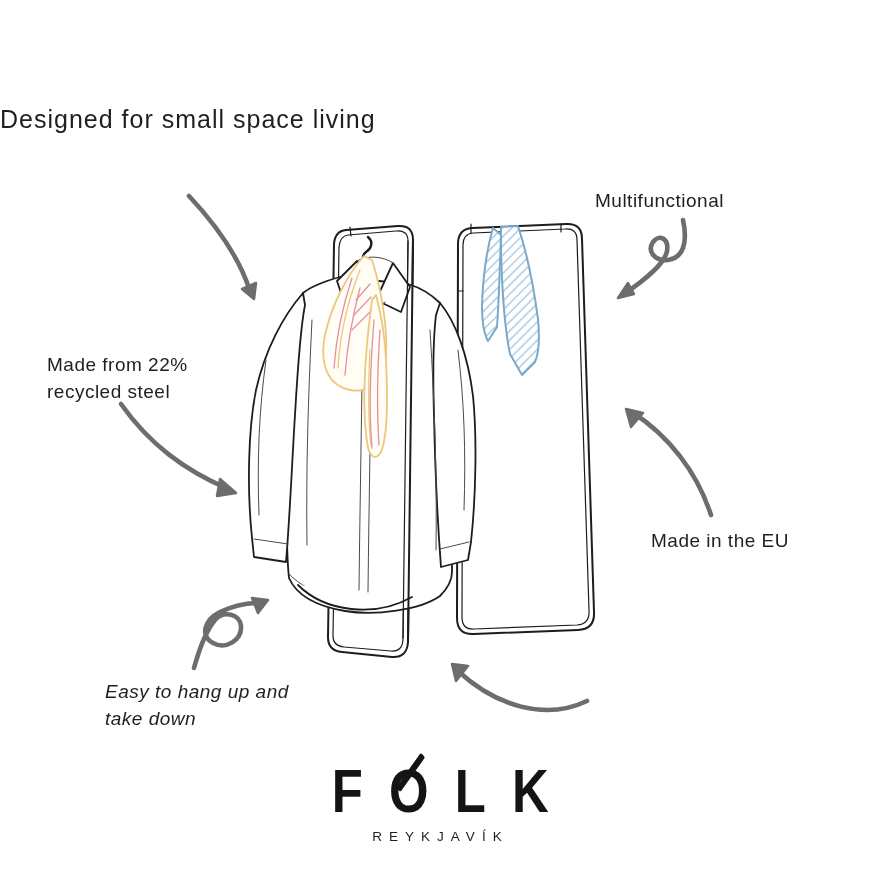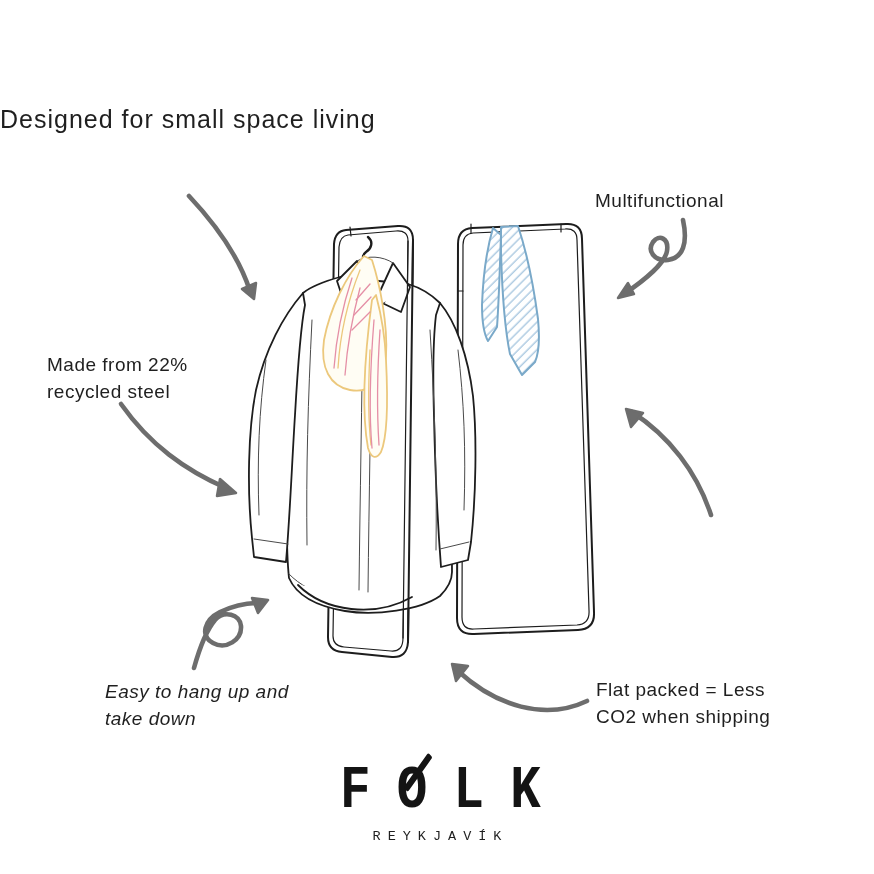--- a/index.html
+++ b/index.html
@@ -41,21 +41,21 @@
   .scarf-line{fill:none;stroke:var(--scarf-yellow,#ecc87c);stroke-width:1.3;stroke-linecap:round;}
   .scarf-pink{fill:none;stroke:var(--scarf-pink,#e58fa6);stroke-width:1.3;stroke-linecap:round;}
   .tie-bg{fill:#fff;stroke:none;}
   .tie-shape{stroke:var(--tie-blue,#7aa9c9);stroke-width:2;stroke-linejoin:round;}
   .tie-hatch-line{stroke:var(--tie-hatch,#aecbe2);stroke-width:1.5;}
   .hook{fill:none;stroke:var(--outline,#1d1d1d);stroke-width:2.4;stroke-linecap:round;}
   .arrow{fill:none;stroke:var(--arrow,#6d6d6d);stroke-width:4.6;stroke-linecap:round;}
   .arrow-head{fill:var(--arrow,#6d6d6d);stroke:var(--arrow,#6d6d6d);stroke-width:2.5;stroke-linejoin:round;}
 
   
-  .logo{position:absolute;left:0;right:0;top:762px;text-align:center;font-family:Liberation Mono, monospace;}
+  .logo{position:absolute;left:0;right:0;top:762px;text-align:center;}
   .logo-word{
     display:inline-block;font-size:62px;line-height:58px;font-weight:700;
     color:var(--ink,#141414);letter-spacing:32px;margin-right:-32px;
     transform:scaleX(.82);transform-origin:center;white-space:nowrap;
   }
   .logo-letter{display:inline-block;position:relative;}
   .logo-o-slash{
     position:absolute;left:3px;top:7px;width:46px;height:6.5px;border-radius:2px;
     background:var(--ink,#141414);transform:rotate(-49deg);transform-origin:center;
   }
@@ -155,24 +155,23 @@
       <g>
         <path class="arrow" d="M587,701 C545,721 496,706 458,671"></path>
         <path class="arrow-head" d="M452,664 L468,666 L456,681 Z"></path>
       </g>
     </g>
   </svg>
 
   <div class="note note-multifunctional">Multifunctional</div>
   <div class="note note-made-from">Made from 22%
 recycled steel</div>
+  <div class="note note-made-eu">Made in the EU</div>
   <div class="note note-easy">Easy to hang up and
 take down</div>
-  <div class="note note-flat">Flat packed = Less
-CO2 when shipping</div>
 
   <div class="logo">
     <div class="logo-word">
       <span class="logo-letter">F</span><span class="logo-letter"><span>O</span><span class="logo-o-slash"></span></span><span class="logo-letter">L</span><span class="logo-letter">K</span>
     </div>
     <div class="logo-tagline">REYKJAVÍK</div>
   </div>
 
 </div>
 

